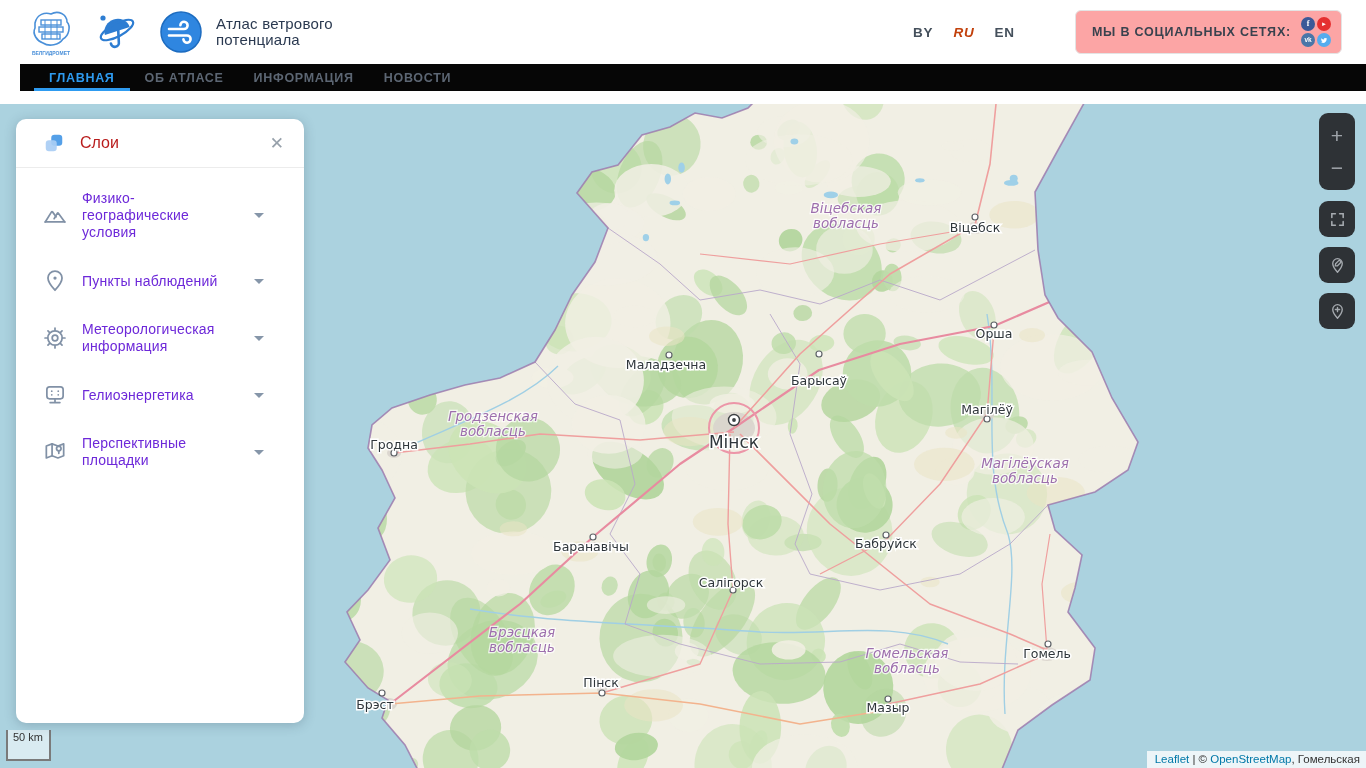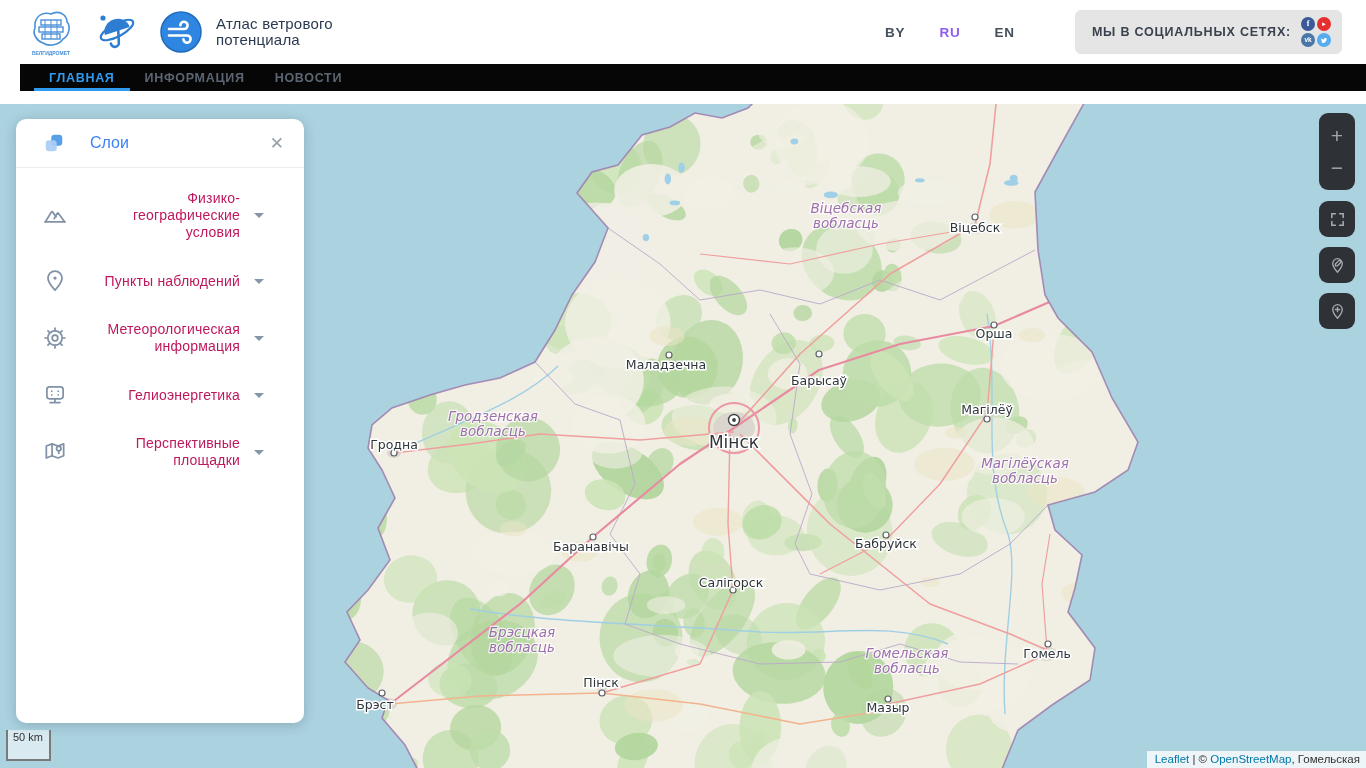--- a/index.html
+++ b/index.html
@@ -7,26 +7,26 @@
   *{box-sizing:border-box;}
 
   
   .header{position:absolute;top:0;left:0;right:0;height:64px;background:#fff;
     display:flex;align-items:center;padding:0 14px 0 28px;z-index:30;}
   .logo{flex:none;display:flex;align-items:center;justify-content:center;}
   .logo+.logo{margin-left:22px;}
   .app-title{margin-left:14px;width:160px;font-size:15px;line-height:1.08;
     font-weight:400;color:#2a3950;letter-spacing:.2px;}
   .hspacer{flex:1;}
-  .langs{display:flex;gap:34px;margin-right:60px;font-weight:bold;font-size:13.5px;
+  .langs{display:flex;gap:20px;margin-right:60px;font-weight:bold;font-size:13.5px;
     letter-spacing:.8px;color:#45505c;}
   .lang{cursor:pointer;}
-  .lang.active{color:#8b5cf6;}
+  .lang.active{color:#c2410c;font-style:italic;}
   .social-box{display:flex;align-items:center;gap:10px;border:1px solid #e4e4e4;
-    border-radius:6px;height:44px;padding:0 10px 0 16px;background:#e5e5e5;margin-right:10px;}
+    border-radius:6px;height:44px;padding:0 10px 0 16px;background:#fca5a5;margin-right:10px;}
   .social-label{font-weight:bold;font-size:12.5px;letter-spacing:.8px;color:#39424e;}
   .social-grid{display:grid;grid-template-columns:14px 14px;grid-gap:2px;}
   .soc{width:14px;height:14px;border-radius:50%;display:flex;align-items:center;
     justify-content:center;color:#fff;font-size:8px;font-weight:bold;line-height:1;cursor:pointer;}
   .soc.fb{background:#3b5998;font-family:"Liberation Serif",serif;}
   .soc.yt{background:#e53030;font-size:6px;}
   .soc.vk{background:#4a76a8;font-size:6.5px;}
   .soc.tw{background:#55acee;padding:3px;}
 
   
@@ -38,27 +38,27 @@
 
   
   .map-area{position:absolute;top:104px;left:0;right:0;bottom:0;background:#abd2df;overflow:hidden;}
   #mapsvg{position:absolute;top:0;left:0;}
 
   
   .layers-panel{position:absolute;left:16px;top:15px;width:288px;height:604px;background:#fff;
     border-radius:10px;box-shadow:0 2px 12px rgba(40,60,80,.25);z-index:10;}
   .panel-header{height:49px;display:flex;align-items:center;padding:0 16px 0 27px;
     border-bottom:1px solid #ececec;}
-  .panel-title{font-size:16px;color:#3b82f6;margin-left:25px;}
+  .panel-title{font-size:16px;color:#b91c1c;margin-left:15px;}
   .panel-close{margin-left:auto;font-size:17px;color:#97a1ab;cursor:pointer;line-height:1;padding:4px;}
   .panel-list{padding:22px 12px 0 26px;display:flex;flex-direction:column;gap:27px;}
   .panel-item{display:flex;align-items:center;gap:14px;cursor:pointer;}
   .item-icon{width:26px;height:26px;flex:none;color:#8191a6;}
   .item-icon svg{display:block;}
-  .item-label{flex:1;font-size:14px;line-height:1.22;color:#be185d;letter-spacing:.2px;max-width:158px;text-align:right;}
+  .item-label{flex:1;font-size:14px;line-height:1.22;color:#6d28d9;letter-spacing:.2px;max-width:158px;}
   .caret{flex:none;width:0;height:0;border-left:5px solid transparent;border-right:5px solid transparent;
     border-top:5.5px solid #8696a9;margin-right:8px;cursor:pointer;}
 
   
   .map-controls{position:absolute;right:11px;top:9px;display:flex;flex-direction:column;z-index:10;}
   .ctrl{width:36px;height:36px;background:#2e3236;border-radius:9px;display:flex;
     align-items:center;justify-content:center;color:#a6abb0;cursor:pointer;}
   .ctrl-zoom{height:77px;flex-direction:column;justify-content:space-around;padding:6px 0;}
   .zbtn{font-size:21px;line-height:1;color:#9fa4aa;cursor:pointer;font-weight:normal;}
   .gap12{height:11px;}.gap10{height:10px;}
@@ -121,20 +121,21 @@
           <svg viewBox="0 0 24 24" width="9" height="9">
             <path fill="#fff" d="M22 6.3c-.7.3-1.5.5-2.3.6.8-.5 1.4-1.3 1.7-2.2-.8.5-1.6.8-2.5 1a3.9 3.9 0 0 0-6.7 3.6A11 11 0 0 1 4 5a3.9 3.9 0 0 0 1.2 5.2c-.6 0-1.2-.2-1.8-.5v.1c0 1.9 1.3 3.4 3.1 3.8-.6.2-1.2.2-1.8.1.5 1.6 2 2.7 3.7 2.7A7.9 7.9 0 0 1 2.6 18 11 11 0 0 0 8.6 19.7c7.3 0 11.3-6 11.3-11.3v-.5c.8-.6 1.5-1.3 2.1-2z"></path>
           </svg>
         </span>
     </span>
   </div>
 </div>
 
 <nav class="navbar">
   <a class="tab active">ГЛАВНАЯ</a>
+  <a class="tab">ОБ АТЛАСЕ</a>
   <a class="tab">ИНФОРМАЦИЯ</a>
   <a class="tab">НОВОСТИ</a>
 </nav>
 
 <div class="map-area">
   <svg id="mapsvg" width="1366" height="664" viewBox="0 0 1366 664">
       <defs>
         <clipPath id="landclip">
           <path d="M760,-8 L1088,-8 L1058,46 L1035,88 L1038,146 L1045,191 L1058,214 L1092,248 L1112,294 L1138,338 L1128,366 L1095,388 L1048,401 L1055,426 L1082,451 L1075,484 L1068,508 L1095,544 L1090,576 L1052,601 L1018,626 L1000,670 L420,670 L405,641 L382,614 L388,596 L368,584 L345,558 L360,536 L347,508 L368,486 L390,456 L378,424 L395,394 L382,366 L368,344 L372,321 L392,304 L430,291 L465,281 L500,274 L535,258 L555,226 L572,191 L595,158 L608,124 L577,89 L592,68 L618,61 L642,31 L670,23 L695,9 L722,14 L748,4 Z"></path>
         </clipPath>

